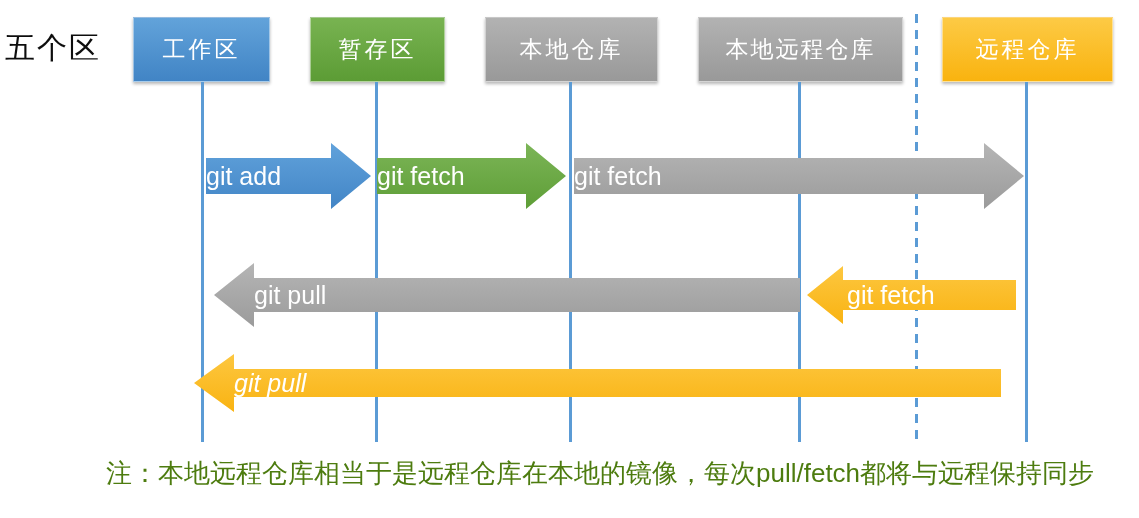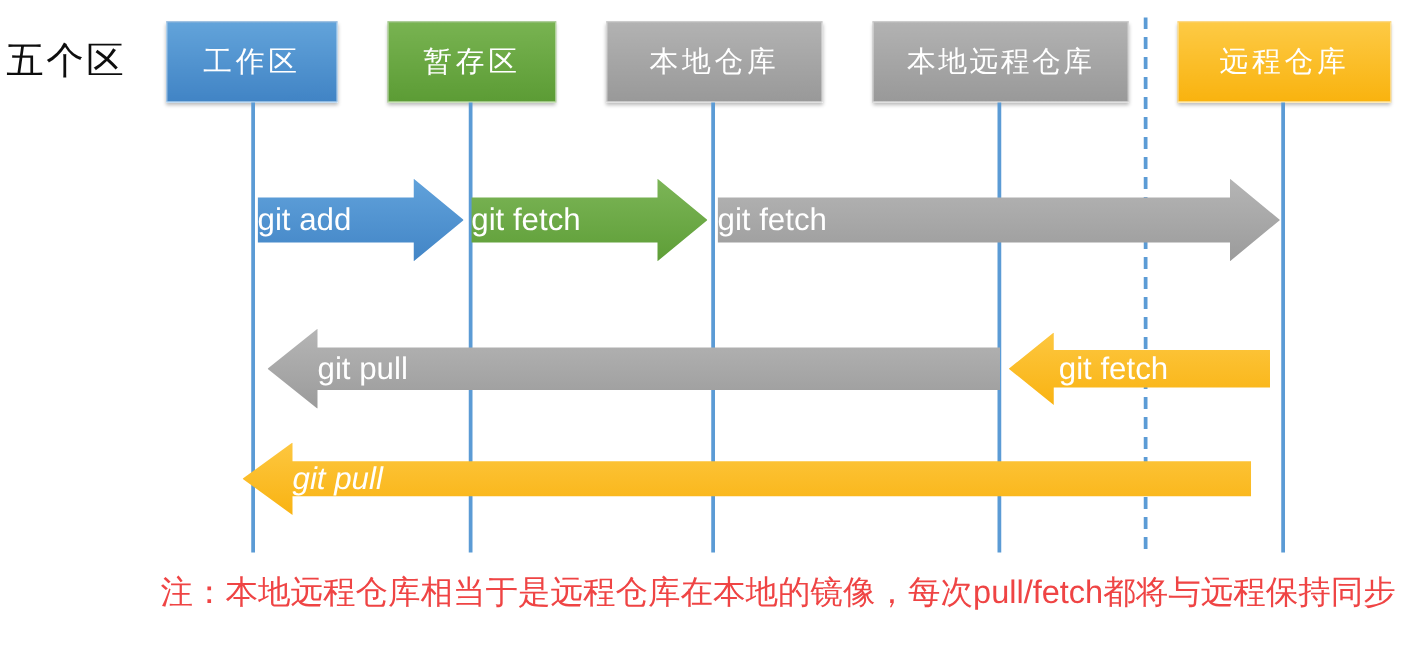--- a/index.html
+++ b/index.html
@@ -44,22 +44,22 @@
     background:linear-gradient(180deg,#b5b5b5,#9b9b9b);
     clip-path:polygon(100% 15px,40px 15px,40px 0,0 32px,40px 64px,40px 49px,100% 49px);}
   .a-fetch{left:807px;top:266px;width:209px;height:58px;
     background:linear-gradient(180deg,#fdc740,#f9b312);padding-left:36px;
     clip-path:polygon(100% 14px,36px 14px,36px 0,0 29px,36px 58px,36px 44px,100% 44px);}
   .a-pull{left:194px;top:354px;width:807px;height:58px;
     background:linear-gradient(180deg,#fdc740,#f9b312);
     clip-path:polygon(100% 15px,40px 15px,40px 0,0 29px,40px 58px,40px 43px,100% 43px);font-style:italic;}
 
   
-  .note{position:absolute;left:106px;right:0;top:456px;text-align:center;
-        font-size:26px;color:#ef4444;white-space:nowrap;}
+  .note{position:absolute;left:106px;right:0;top:456px;text-align:left;
+        font-size:26px;color:#4d7c0f;white-space:nowrap;}
 </style>
 </head>
 <body>
 
 <div class="stage">
 
   <div class="corner-title">五个区</div>
 
   <div class="abox blue">
       <span>工作区</span>

